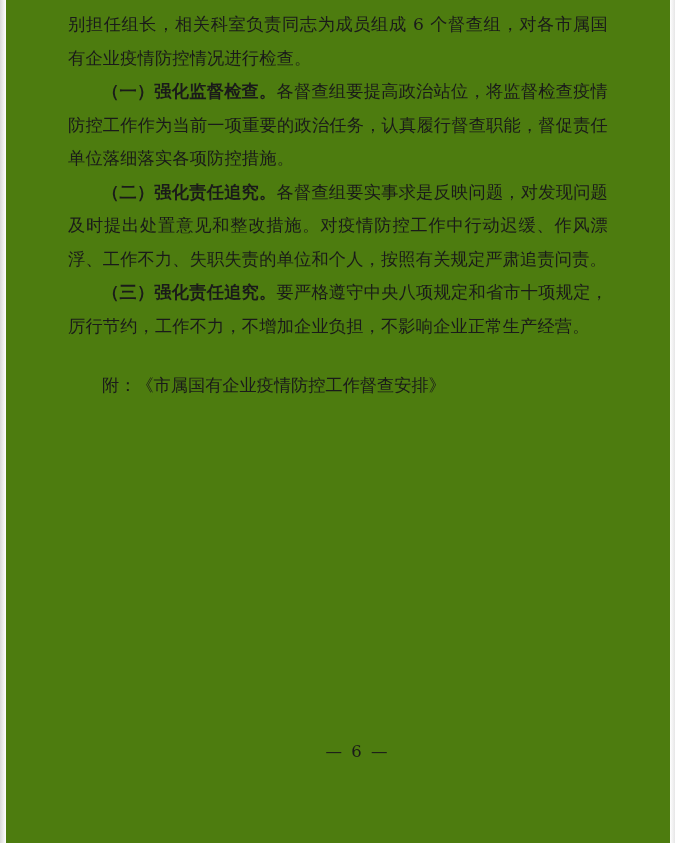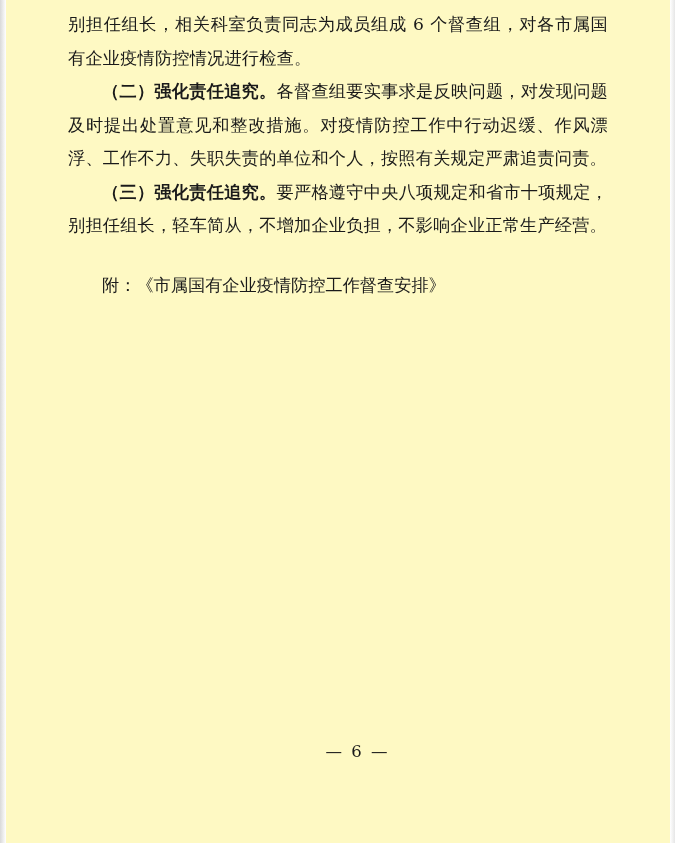--- a/index.html
+++ b/index.html
@@ -14,21 +14,21 @@
     font-family: "DejaVu Serif", serif;
     color: #1a1a1a;
     overflow: hidden;
   }
   .page {
     position: absolute;
     left: 0;
     top: 0;
     width: 675px;
     height: 843px;
-    background: #fef9c3;
+    background: #4d7c0f;
     box-sizing: border-box;
   }
   .edge-left {
     position: absolute;
     left: 0;
     top: 0;
     width: 6px;
     height: 843px;
     background: linear-gradient(to right, #d9d9d9, #ffffff);
   }
@@ -102,27 +102,30 @@
 <div class="page">
 
   <div class="edge-left"></div>
   <div class="edge-right"></div>
 
   <div class="content">
 
     <p class="para cont">别担任组长，相关科室负责同志为成员组成 6 个督查组，对各市属国有企业疫情防控情况进行检查。</p>
 
 
+    <p class="para ind">
+      <span class="lead">（一）强化监督检查。</span><span>各督查组要提高政治站位，将监督检查疫情防控工作作为当前一项重要的政治任务，认真履行督查职能，督促责任单位落细落实各项防控措施。</span>
+    </p>
 
     <p class="para ind">
       <span class="lead">（二）强化责任追究。</span><span>各督查组要实事求是反映问题，对发现问题及时提出处置意见和整改措施。对疫情防控工作中行动迟缓、作风漂浮、工作不力、失职失责的单位和个人，按照有关规定严肃追责问责。</span>
     </p>
 
     <p class="para ind">
-      <span class="lead">（三）强化责任追究。</span><span>要严格遵守中央八项规定和省市十项规定，别担任组长，轻车简从，不增加企业负担，不影响企业正常生产经营。</span>
+      <span class="lead">（三）强化责任追究。</span><span>要严格遵守中央八项规定和省市十项规定，厉行节约，工作不力，不增加企业负担，不影响企业正常生产经营。</span>
     </p>
 
     <div class="gap-md"></div>
 
     <p class="attach">附：《市属国有企业疫情防控工作督查安排》</p>
 
   </div>
 
   <div class="pagenum">
     <span class="inner">— 6 —</span>

